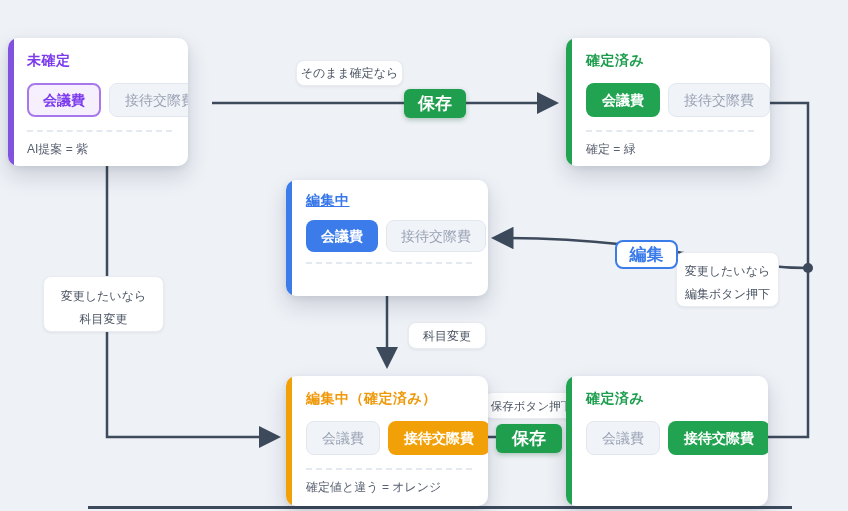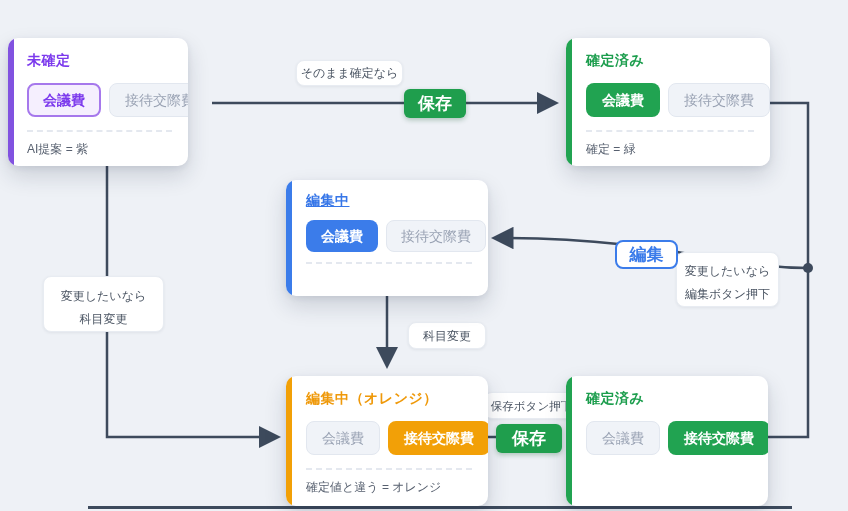--- a/index.html
+++ b/index.html
@@ -117,21 +117,21 @@
     <div class="card-title" style="color:#3676e8; margin-bottom:10px;text-decoration:underline;">編集中</div>
     <div class="chips">
       <button class="chip fill" style="background:#3b7cea; padding:8px 14px;">会議費</button>
       <button class="chip muted" style="padding:8px 14px;">接待交際費</button>
     </div>
     <div class="divider" style="margin-top:10px;"></div>
   </div>
 
   <div class="card" style="left:286px; top:376px; width:202px; height:130px;">
     <div class="accent" style="background:#f2a007;"></div>
-    <div class="card-title" style="color:#ef990a;">編集中（オレンジ）</div>
+    <div class="card-title" style="color:#ef990a;">編集中（確定済み）</div>
     <div class="chips">
       <button class="chip muted">会議費</button>
       <button class="chip fill" style="background:#f2a007;">接待交際費</button>
     </div>
     <div class="divider"></div>
     <div class="card-footer">確定値と違う = オレンジ</div>
   </div>
 
   <div class="card" style="left:566px; top:376px; width:202px; height:130px;">
     <div class="accent" style="background:#21a351;"></div>

